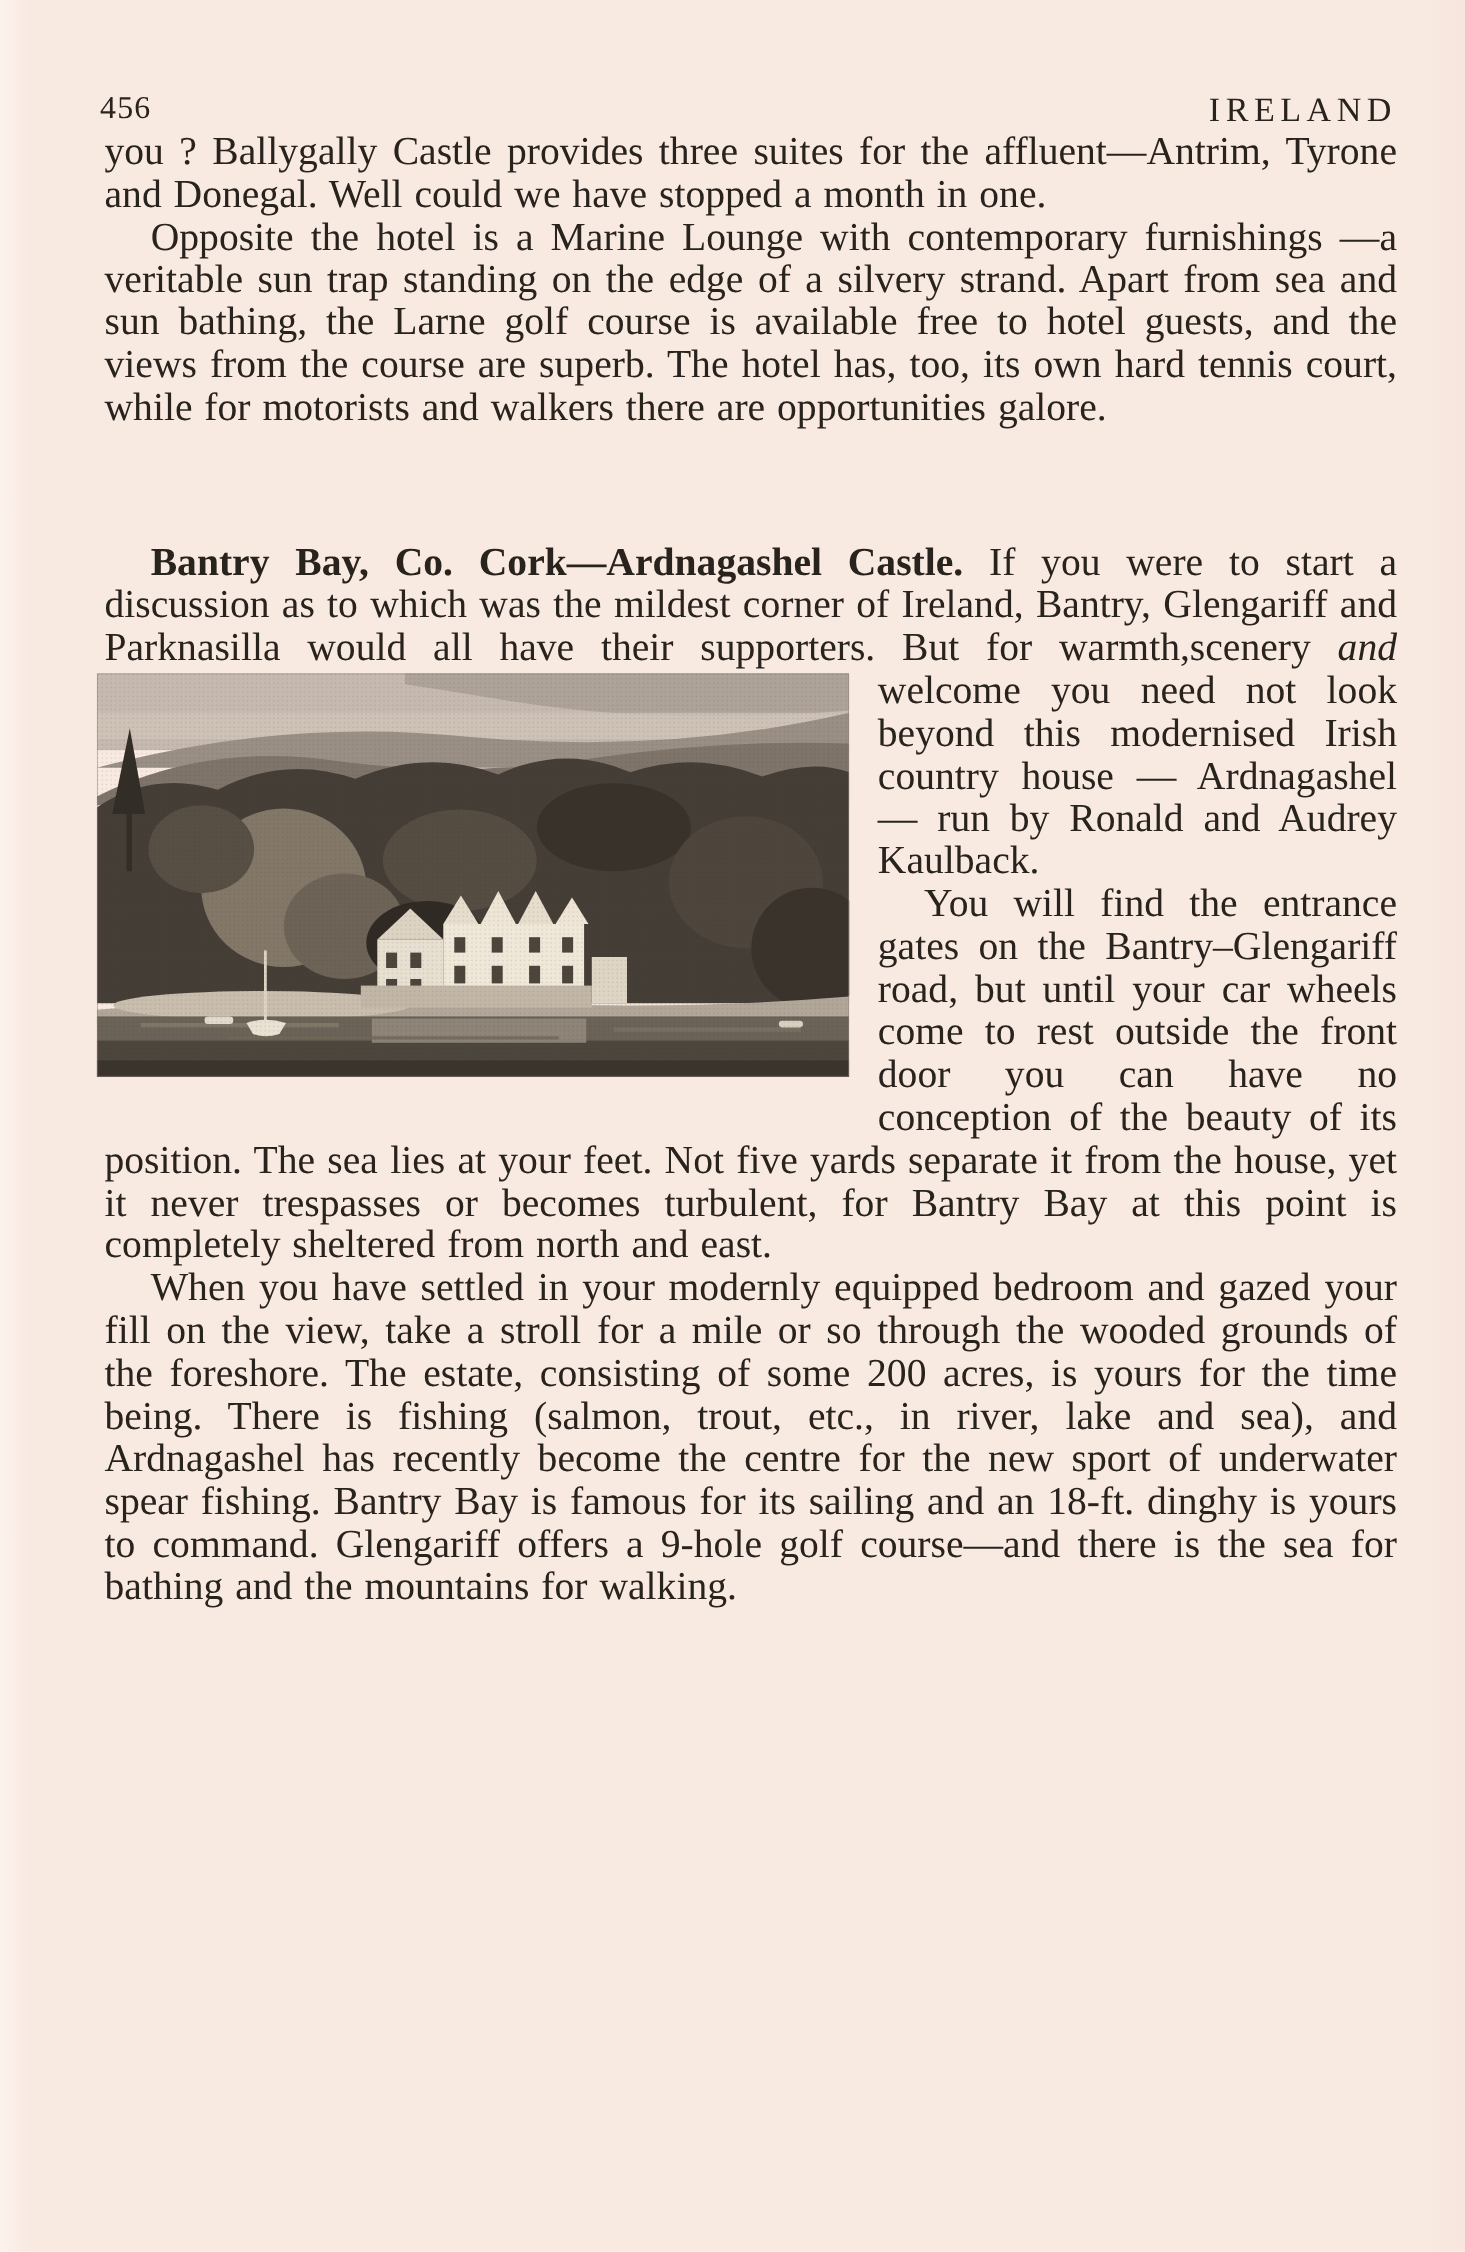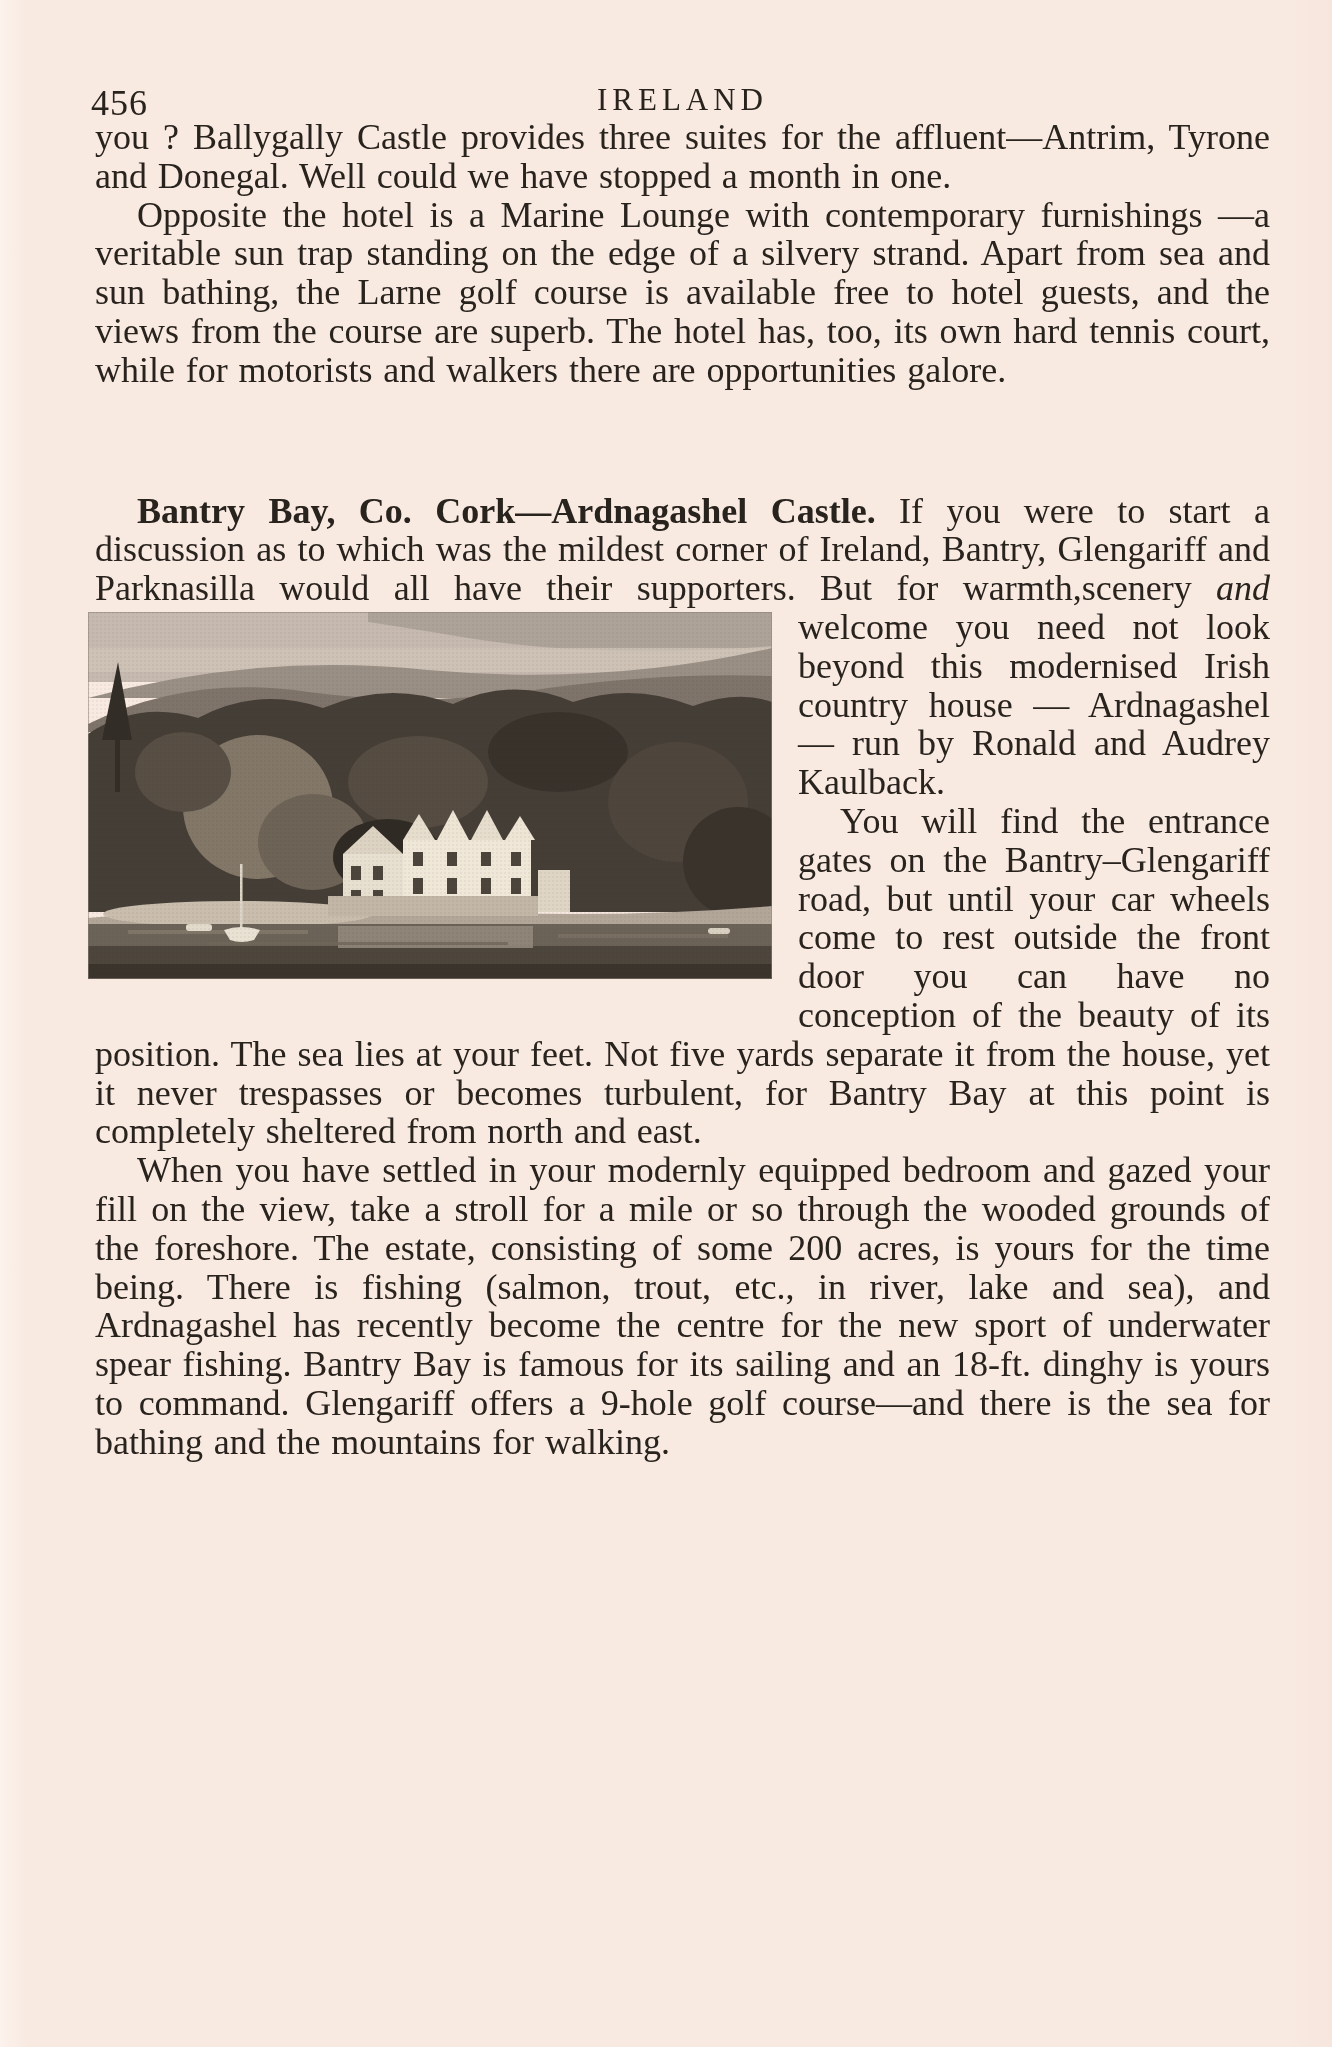--- a/index.html
+++ b/index.html
@@ -4,22 +4,22 @@
 <style>
   html,body { margin:0; padding:0; }
   .page {
     position:relative; width:1332px; height:2047px; overflow:hidden;
     background:linear-gradient(90deg,#fcf3ec 0px,#f8e9e1 28px,#f8e9e1 97%,#f6e6dd 100%);
     font-family:"Liberation Serif","DejaVu Serif",serif;
     color:#29231e;
   }
   .content { position:absolute; left:95px; top:82px; width:1175px; }
   .header { position:relative; height:36px; margin-bottom:0; }
-  .page-number { position:absolute; left:-4px; top:0; font-size:36px; letter-spacing:1px; }
-  .running-title { text-align:center; font-size:31px; letter-spacing:5px; }
+  .page-number { position:absolute; left:-4px; top:0; font-size:29px; letter-spacing:1px; }
+  .running-title { text-align:right; font-size:31px; letter-spacing:5px; }
   p.body {
     margin:0; font-size:36px; line-height:38.8px;
     text-align:justify; word-spacing:0.05em;
   }
   .indent { text-indent:42px; }
   .rates { font-style:italic; margin-top:40px !important; }
   .section-gap { height:102px; }
   .lead { font-weight:bold; }
   .it { font-style:italic; }
   .photo-float {

